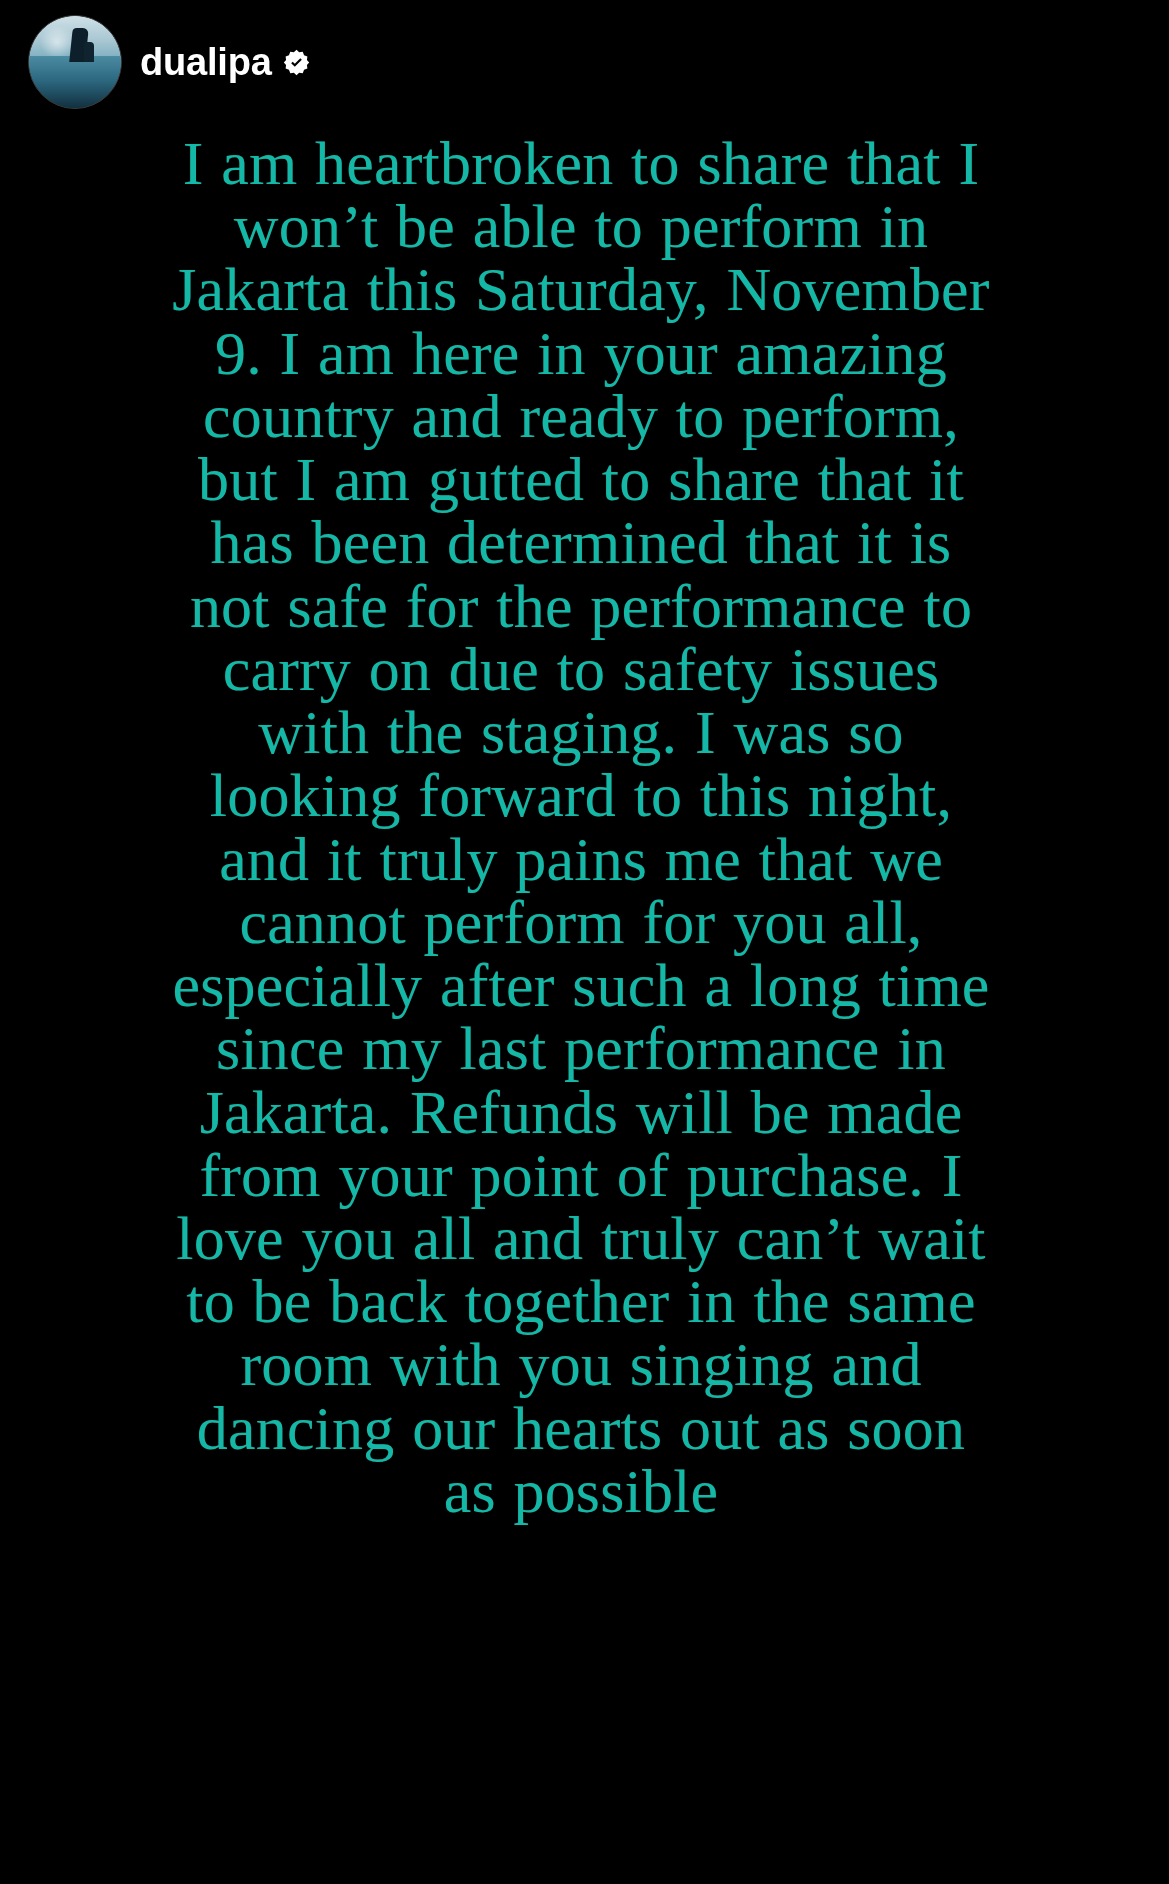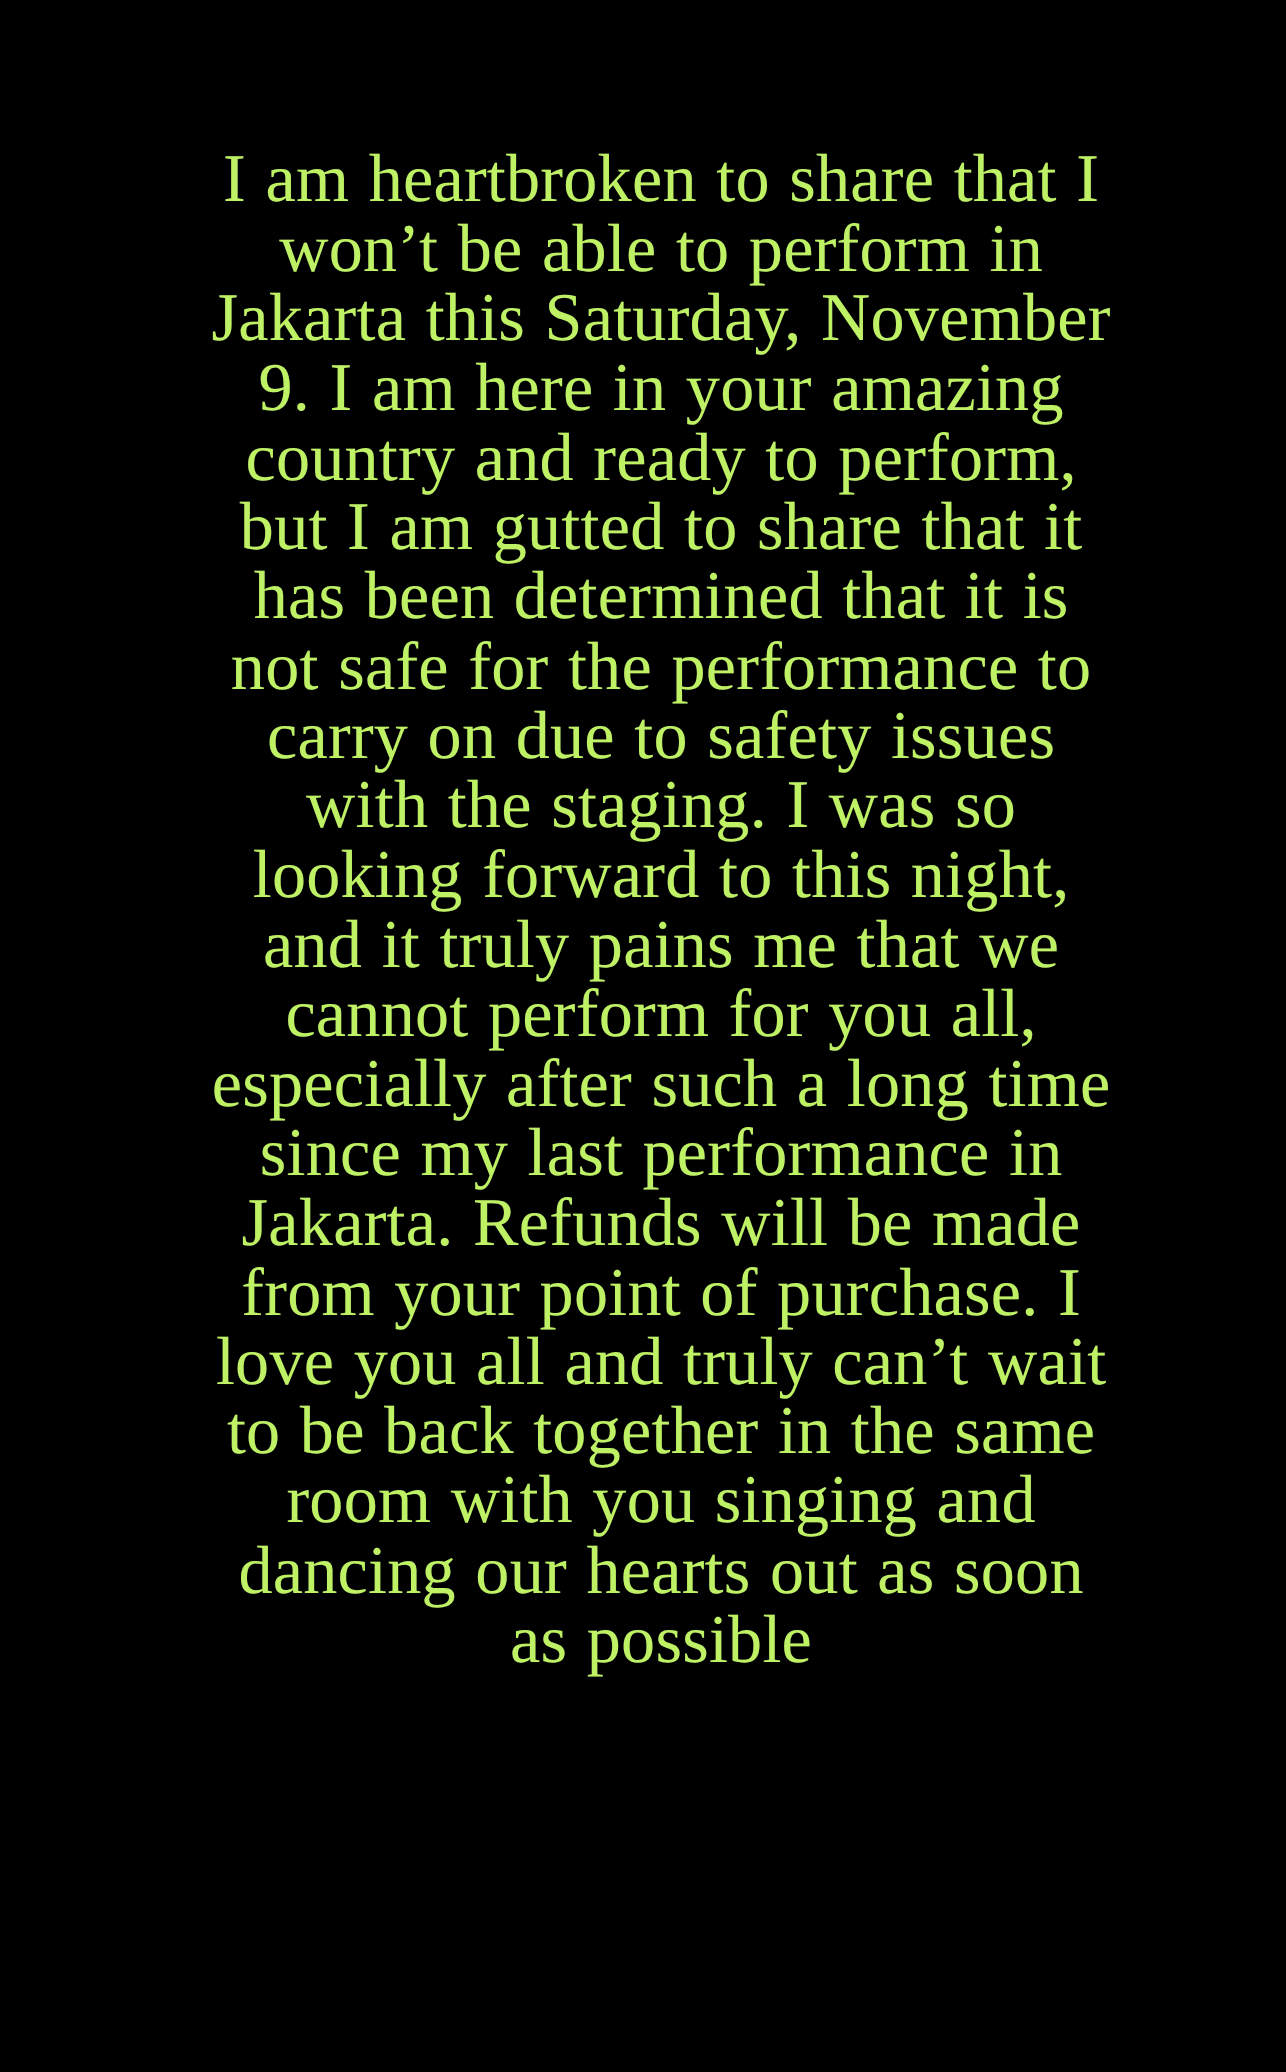--- a/index.html
+++ b/index.html
@@ -115,34 +115,57 @@
     position: relative;
     display: inline-block;
     flex: 0 0 auto;
   }
   .verified-badge svg { display: block; }
 
   
   .story-text {
     position: absolute;
     top: 132px;
-    left: 186px;
+    left: 166px;
     width: 830px;
     text-align: center;
-    color: #bef264;
+    color: #14b8a6;
     font-family: "Liberation Serif", serif;
     font-size: 62px;
     line-height: 1.02;
     letter-spacing: 0.2px;
     word-spacing: 2px;
     white-space: pre-wrap;
     text-shadow: 0 0 1px rgba(255,255,255,0.18);
   }
 </style>
 </head>
 <body>
 
 <div class="story">
 
+  <div class="story-header">
+
+    <div class="avatar-ring">
+      <div class="avatar">
+        <div class="sky"></div>
+        <div class="glow"></div>
+        <div class="sea"></div>
+        <div class="rock"></div>
+        <div class="rock2"></div>
+      </div>
+    </div>
+
+    <div class="username-wrap">
+      <span class="username">dualipa</span>
+      <span class="verified-badge">
+        <svg width="29" height="29" viewBox="0 0 24 24" aria-hidden="true">
+          <path fill="#ffffff" d="M12 1.5l2.2 2.0 2.95-.35 1.1 2.77 2.75 1.15-.36 2.93L22.5 12l-1.86 2.0.36 2.93-2.75 1.15-1.1 2.77-2.95-.35L12 22.5l-2.2-2.0-2.95.35-1.1-2.77-2.75-1.15.36-2.93L1.5 12l1.86-2.0-.36-2.93 2.75-1.15 1.1-2.77 2.95.35z"></path>
+          <path fill="#000000" d="M10.6 15.6l-3.0-3.0 1.25-1.25 1.75 1.75 4.55-4.55 1.25 1.25z"></path>
+        </svg>
+      </span>
+    </div>
+
+  </div>
 
   <div class="story-text">I am heartbroken to share that I won’t be able to perform in Jakarta this Saturday, November 9. I am here in your amazing country and ready to perform, but I am gutted to share that it has been determined that it is not safe for the performance to carry on due to safety issues with the staging. I was so looking forward to this night, and it truly pains me that we cannot perform for you all, especially after such a long time since my last performance in Jakarta. Refunds will be made from your point of purchase. I love you all and truly can’t wait to be back together in the same room with you singing and dancing our hearts out as soon as possible</div>
 
 </div>
 
 </body></html>

